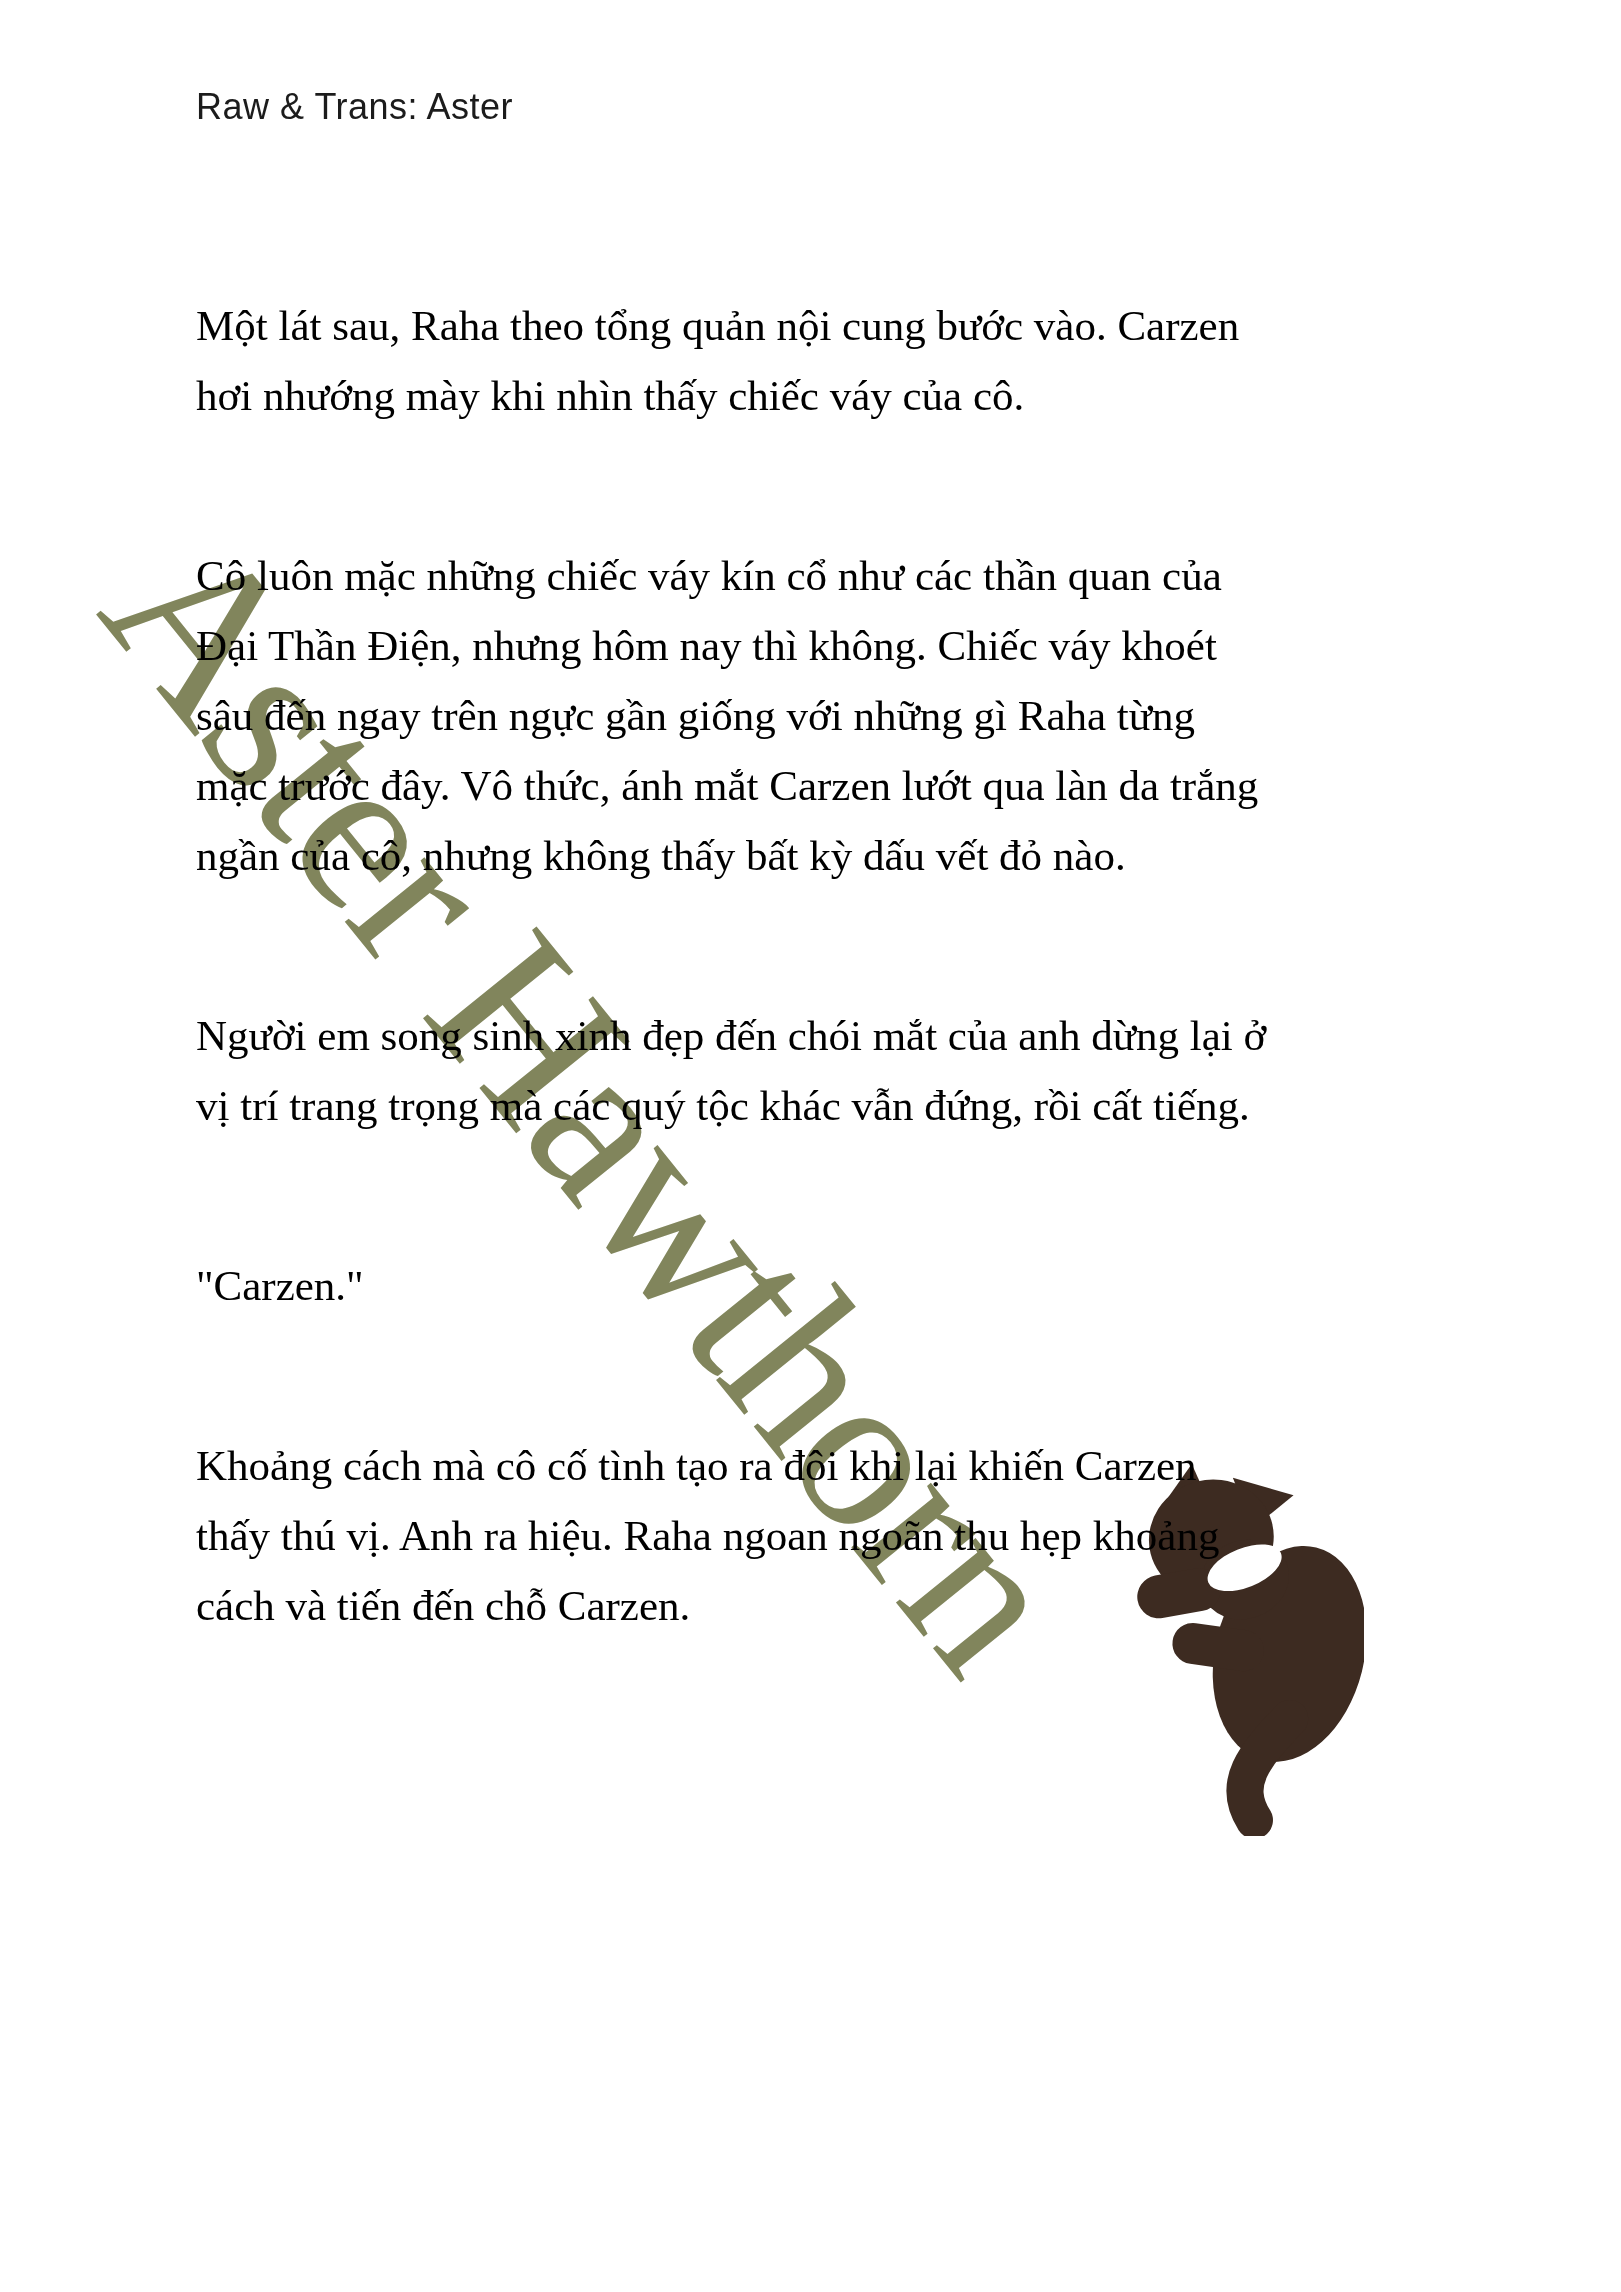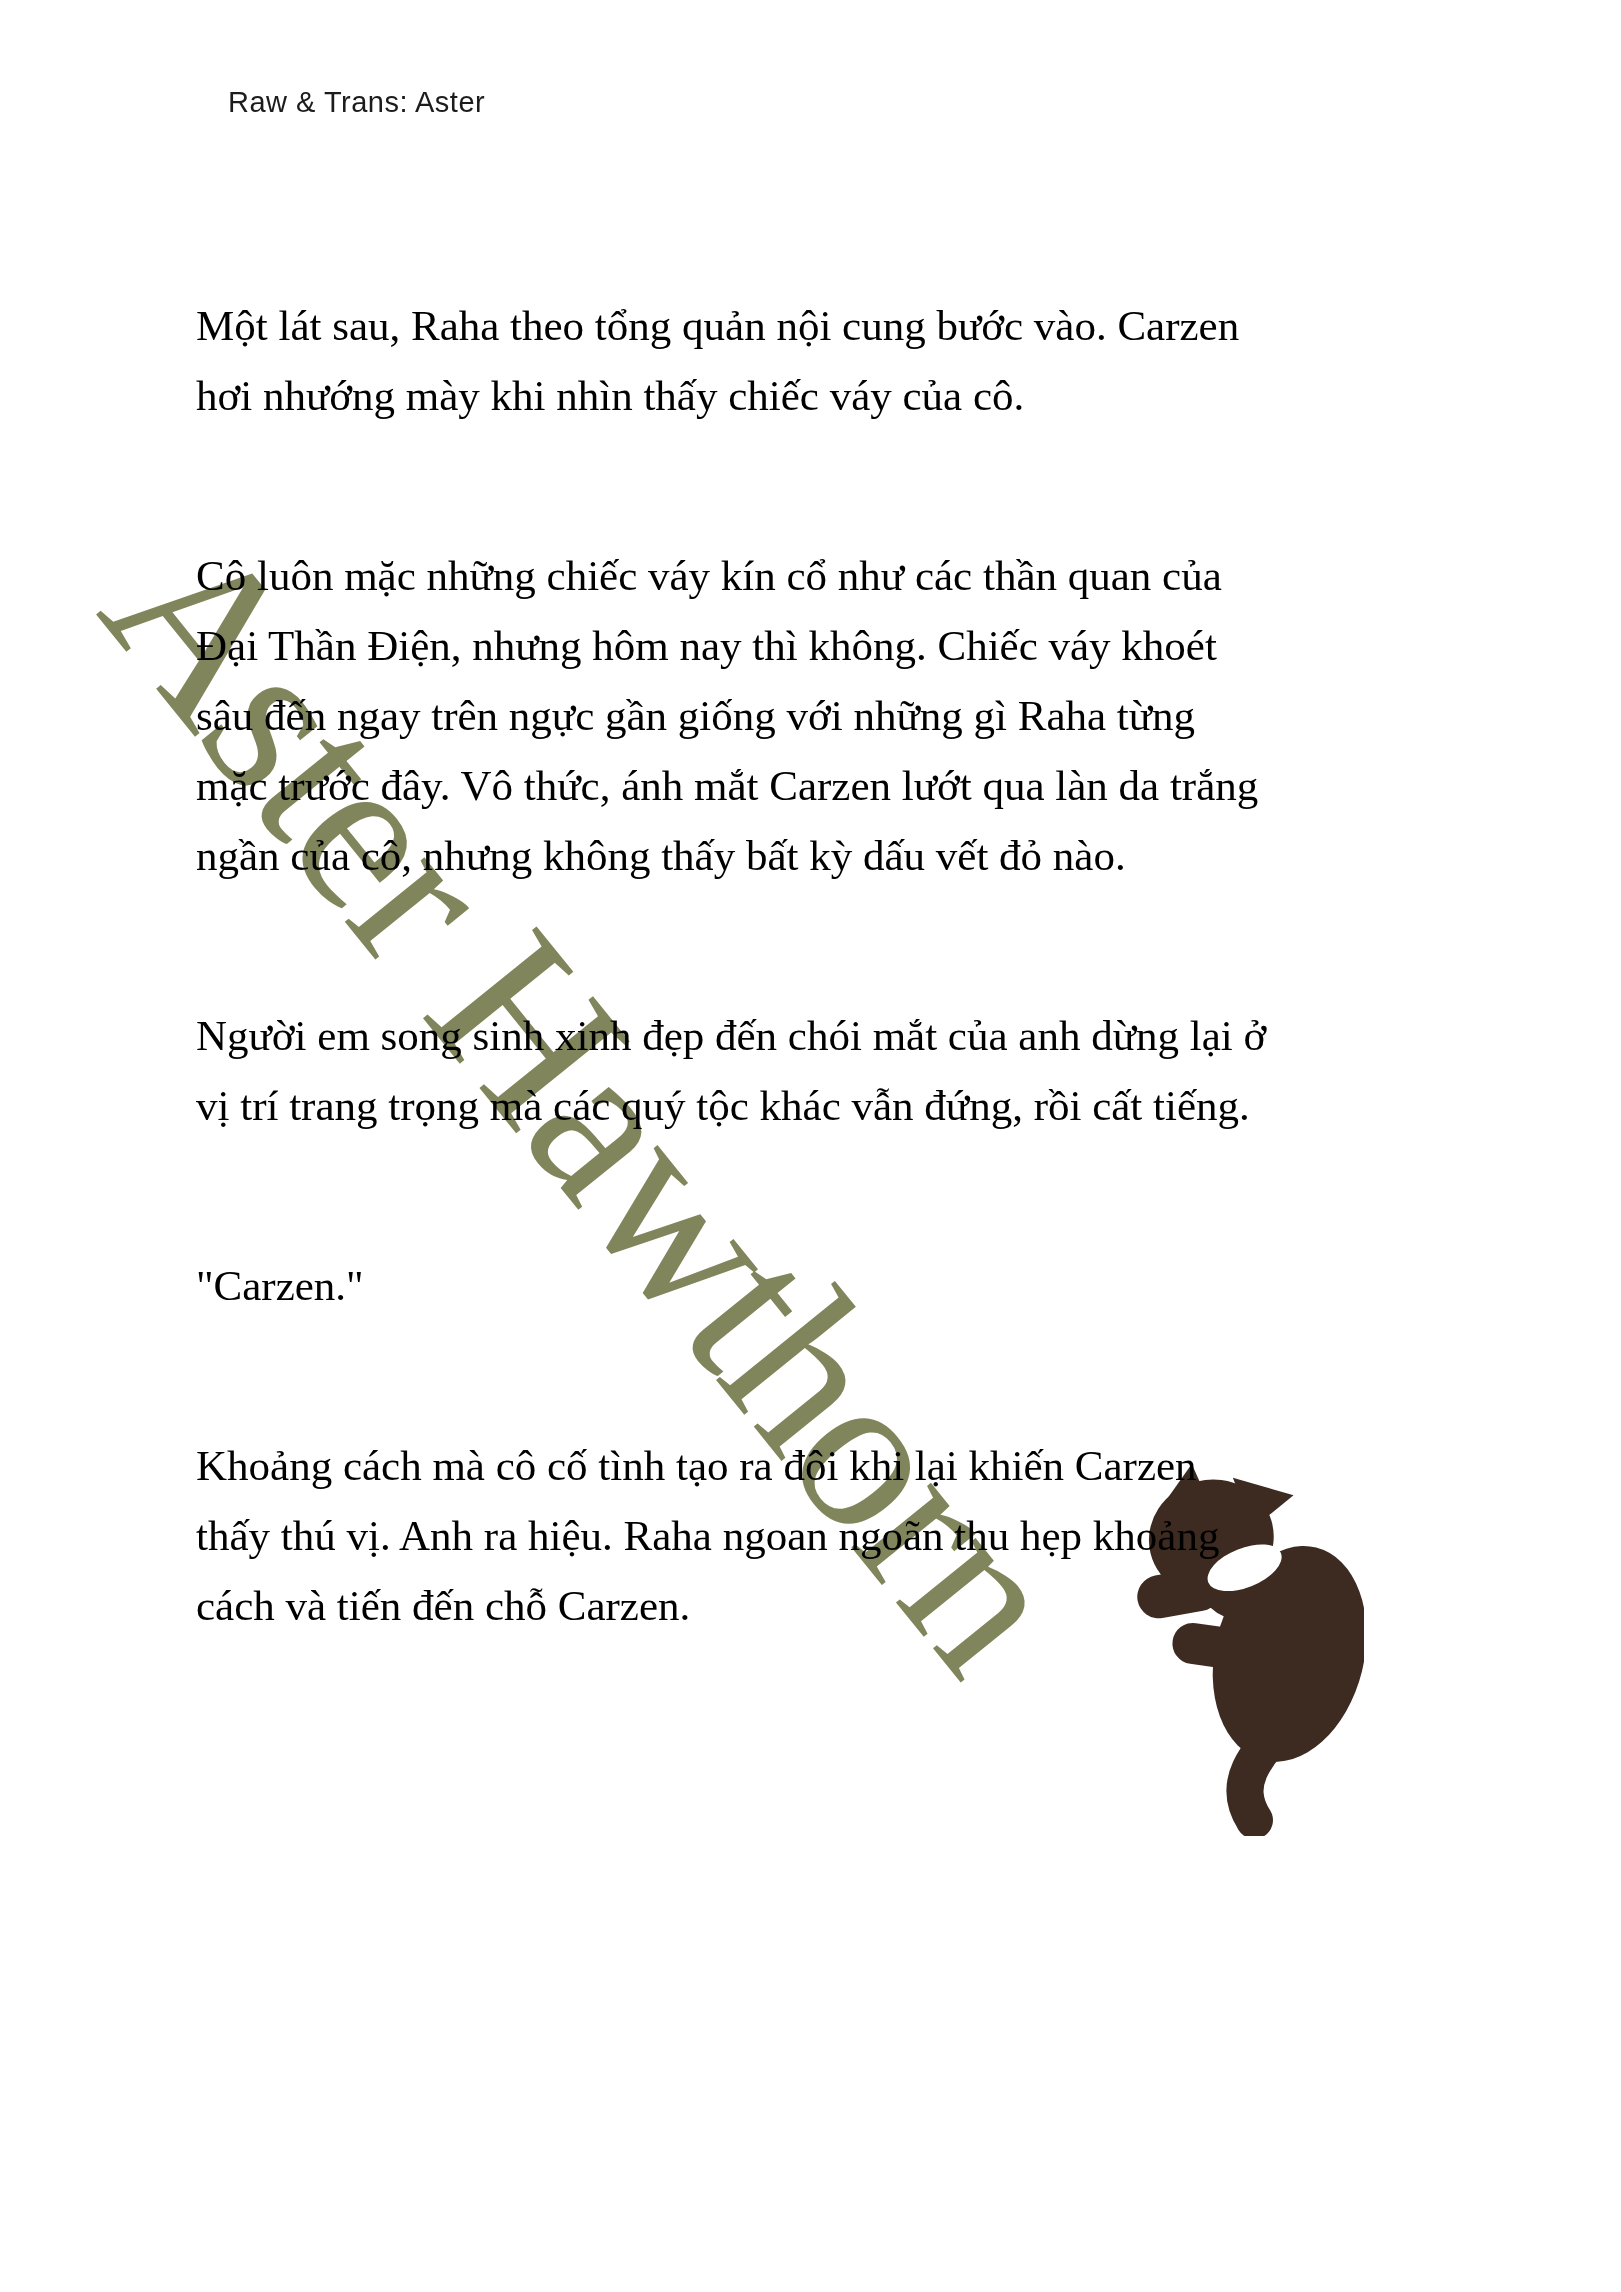--- a/index.html
+++ b/index.html
@@ -7,24 +7,23 @@
     position:relative;
     width:1621px;height:2293px;
     background:#ffffff;
     overflow:hidden;
     font-family:"Liberation Serif", serif;
   }
   .header{
     position:absolute;
     left:196px;top:86px;
     font-family:"Liberation Sans", sans-serif;
-    font-size:29px;
+    font-size:36px;
     color:#1c1c1c;
     letter-spacing:0.5px;
-    margin-left:32px;
   }
   .watermark{
     position:absolute;
     left:240px;top:495px;
     transform:rotate(51deg);
     transform-origin:0 0;
     font-family:"Liberation Serif", serif;
     font-size:223px;
     line-height:1;
     letter-spacing:-3.9px;

